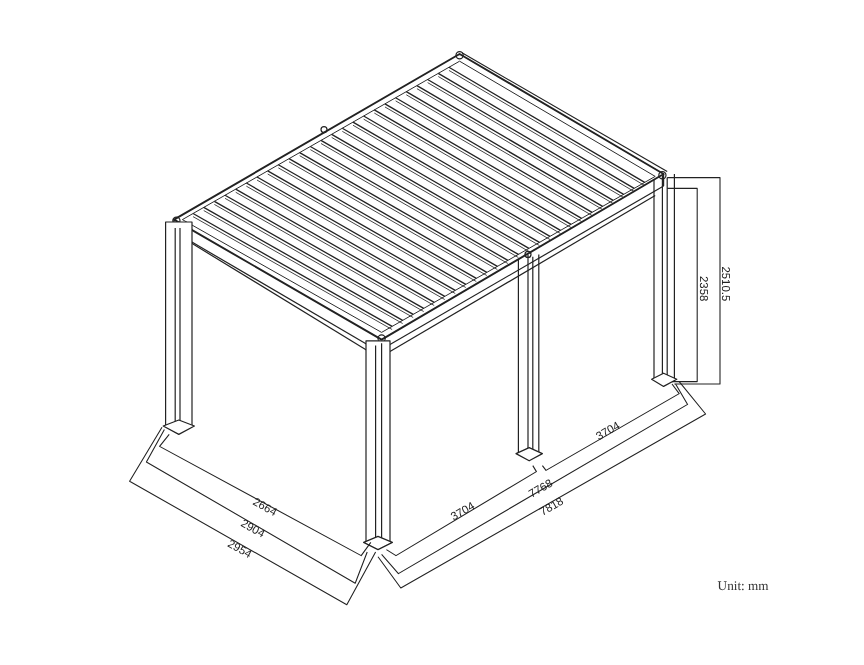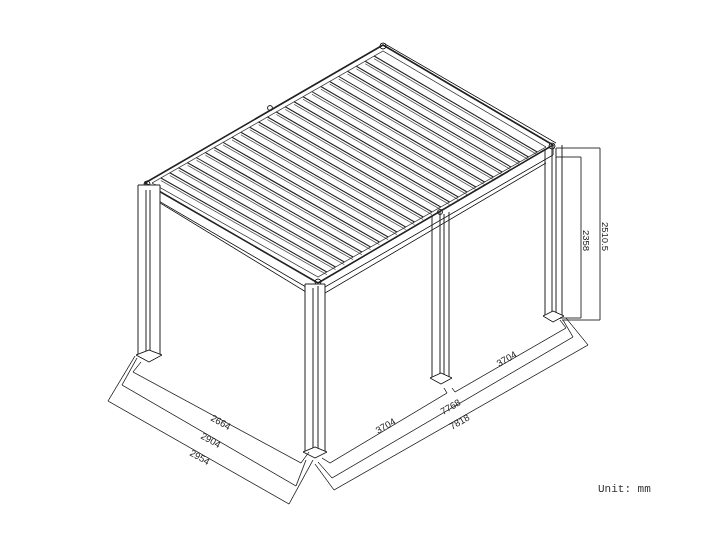--- a/index.html
+++ b/index.html
@@ -1,19 +1,19 @@
 <!DOCTYPE html>
 <html><head>
 <meta charset="utf-8">
 <style>
   html, body { margin: 0; padding: 0; background: #ffffff; }
   body { width: 720px; height: 554px; position: relative; overflow: hidden; font-family: "DejaVu Sans", sans-serif; }
   #drawing { position: absolute; left: 0; top: 0; }
   .dim-label { font-family: "Liberation Sans", sans-serif; font-size: 9.5px; fill: #222; }
-  .unit-label { position: absolute; left: 598px; top: 483px; font-family: Liberation Mono, monospace; font-size: 11px; color: #333; }
+  .unit-label { position: absolute; left: 598px; top: 483px; font-family: Liberation Serif, serif; font-size: 11px; color: #333; }
 </style>
 </head>
 <body>
 
 <svg id="drawing" width="720" height="554" viewBox="0 0 720 554" xmlns="http://www.w3.org/2000/svg">
   <g stroke="#222" stroke-width="1" fill="none" stroke-linejoin="round">
 
     <g>
       <polygon points="383,45 553,145 318,283 145,183" stroke-width="1.6"></polygon>
       <polygon points="383,51 546,147 318,277 152,183" stroke-width="0.8"></polygon>

